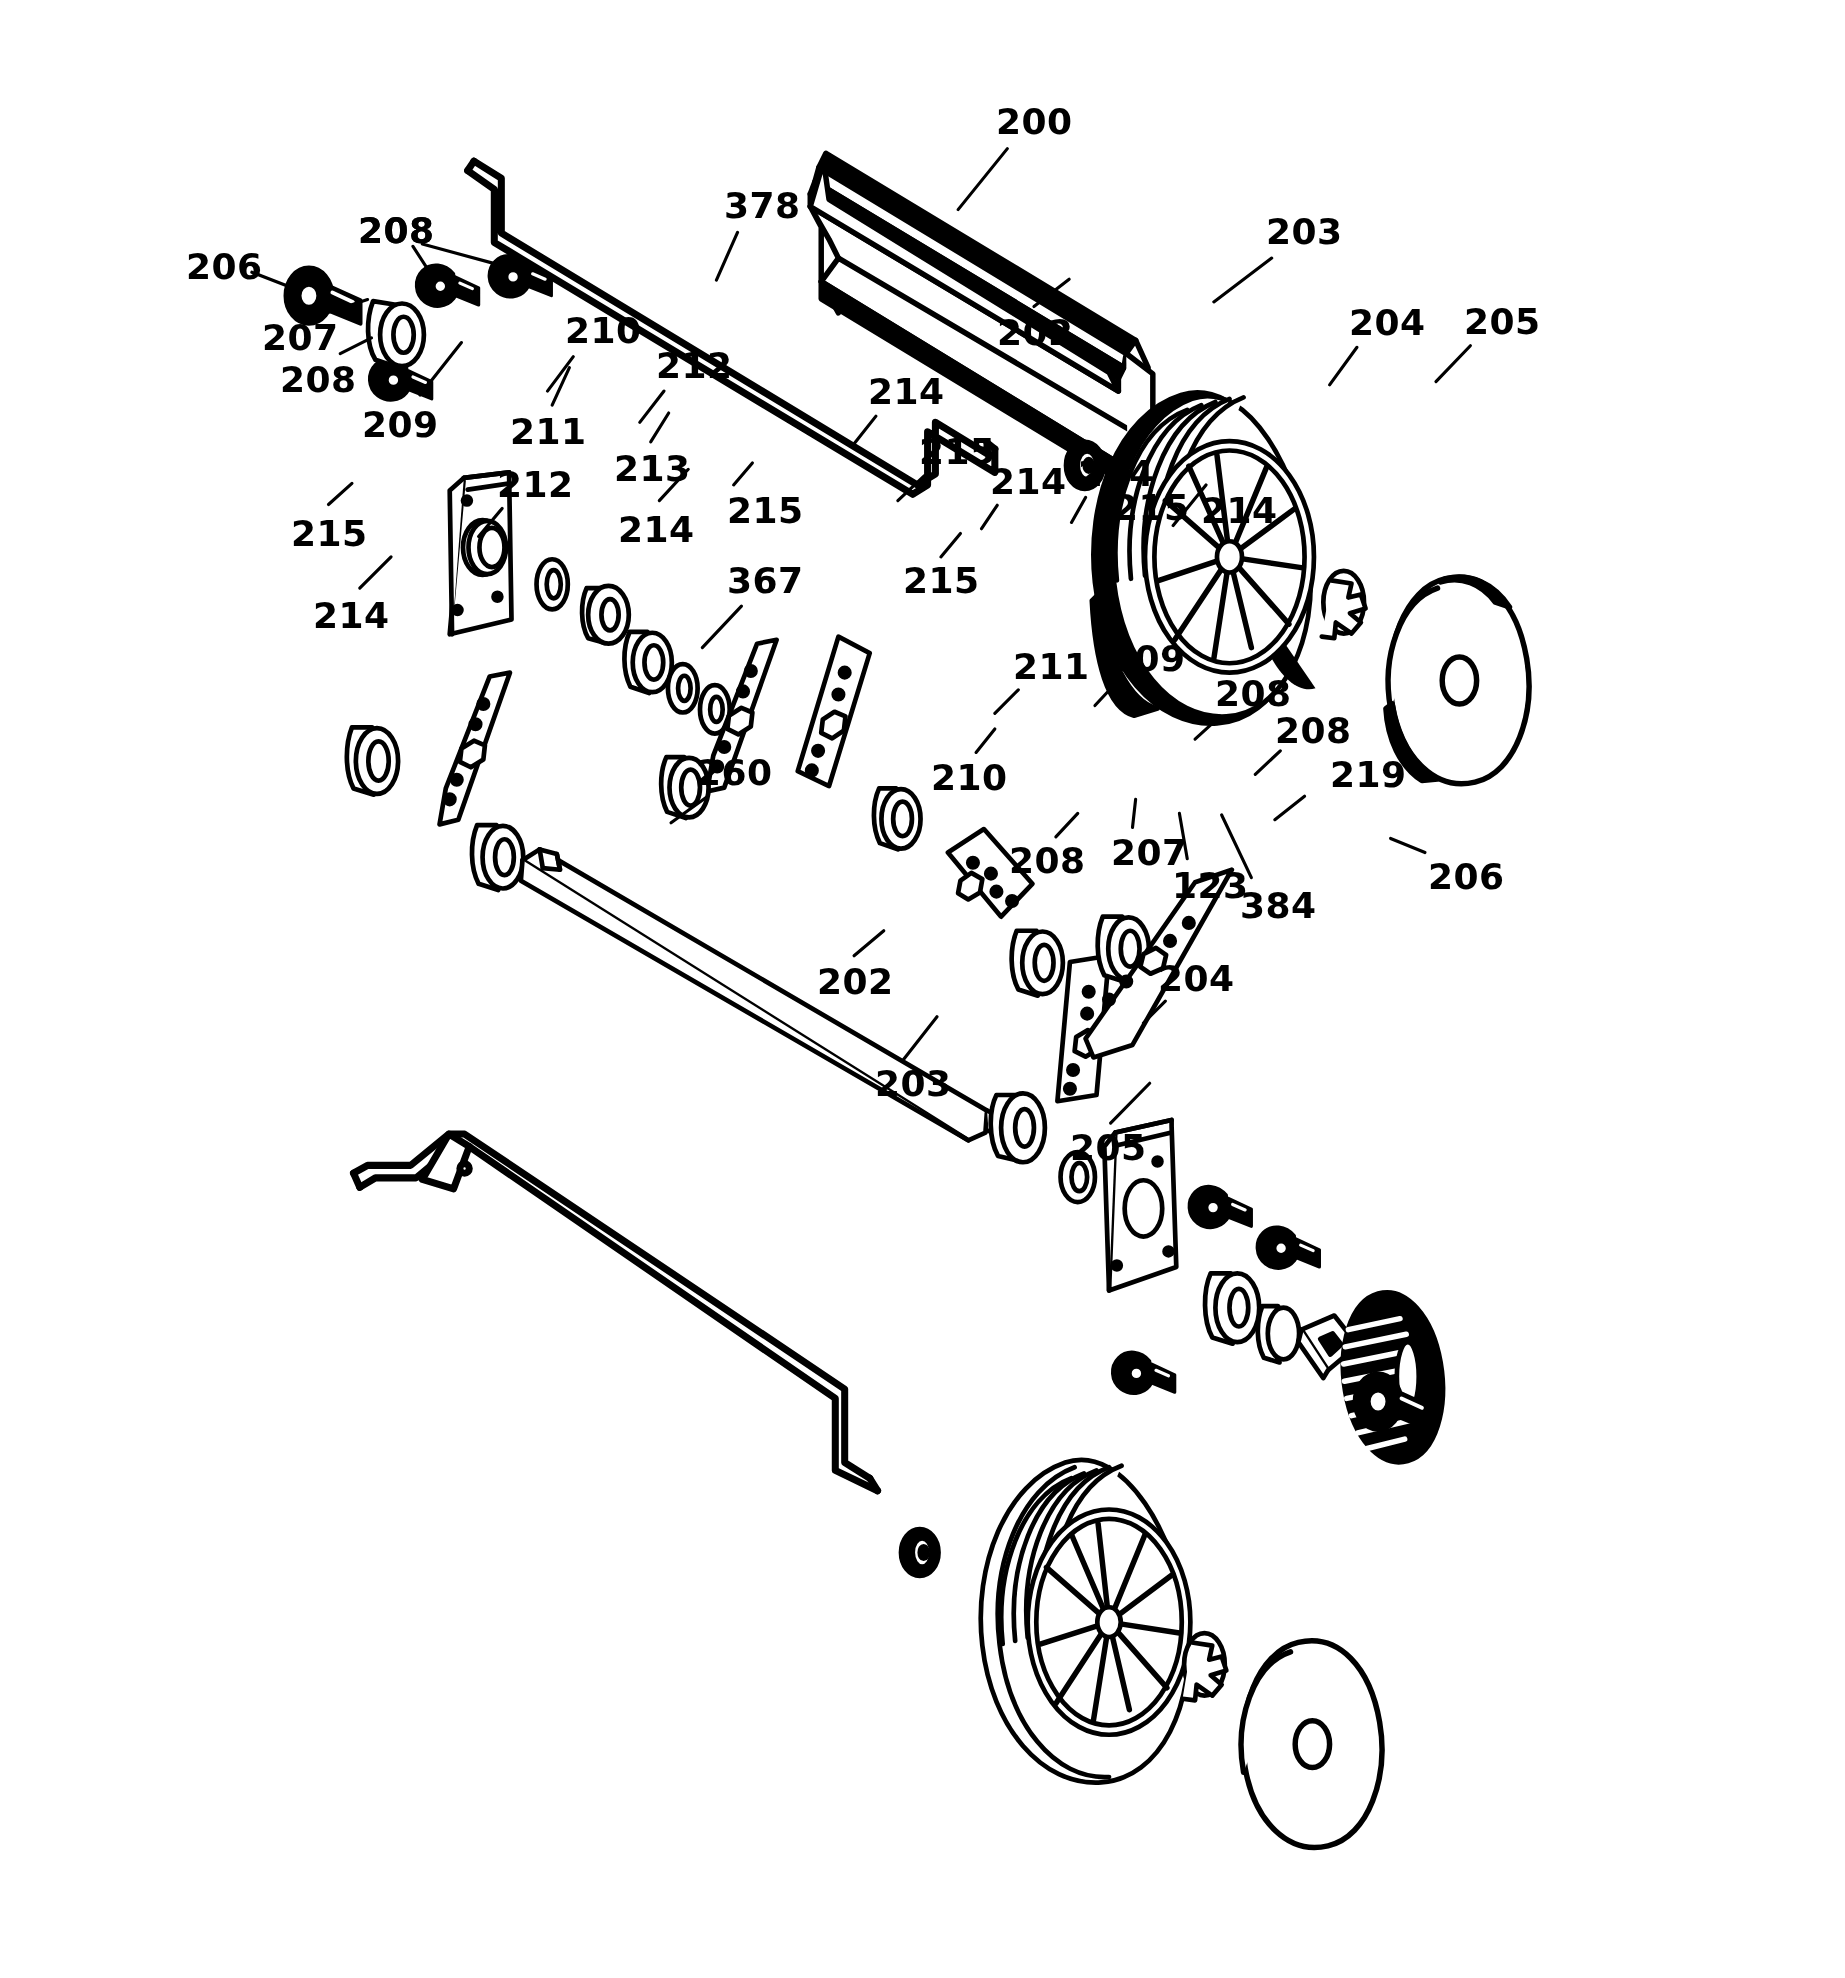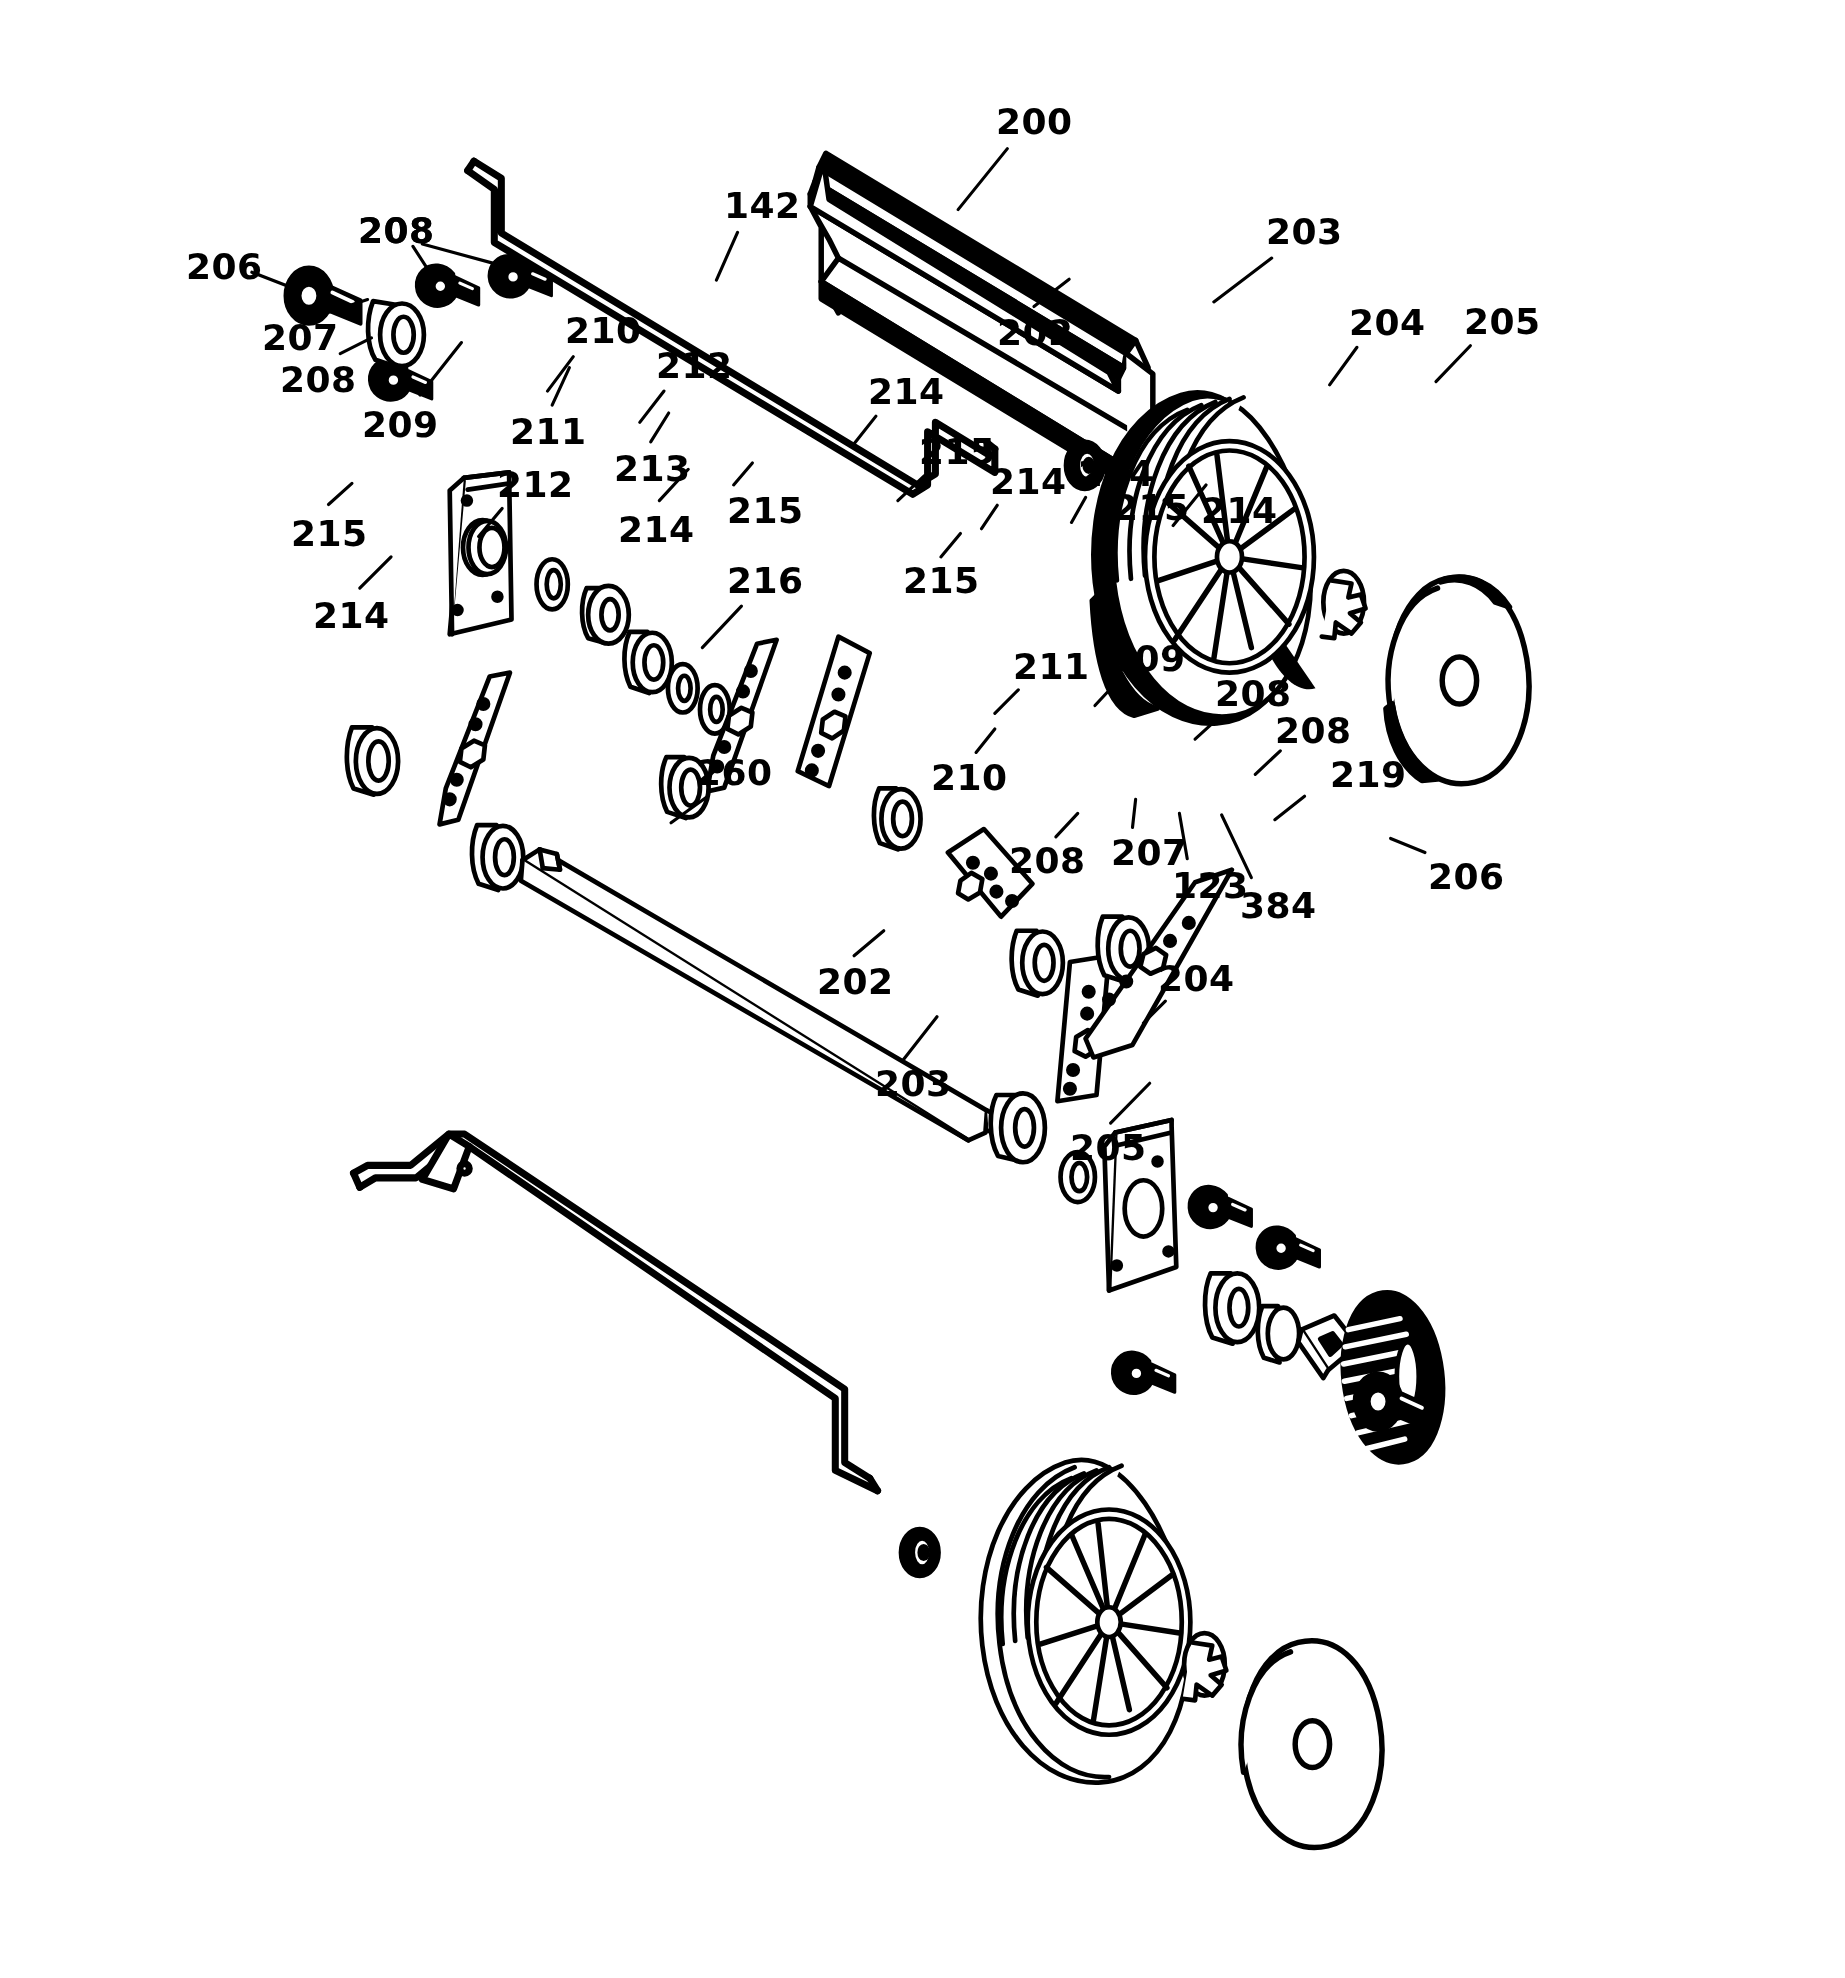--- a/index.html
+++ b/index.html
@@ -436,21 +436,21 @@
           <line x1="1092" y1="1222" x2="1130" y2="1190"></line>
           <line x1="1155" y1="1355" x2="1198" y2="1300"></line>
           <line x1="1490" y1="1280" x2="1462" y2="1308"></line>
           <line x1="1420" y1="1436" x2="1470" y2="1385"></line>
         </g>
     </g>
   </svg>
 
   <div id="labels">
       <div class="lbl" style="left: 996px; top: 104px;">200</div>
-      <div class="lbl" style="left: 724px; top: 188px;">142</div>
+      <div class="lbl" style="left: 724px; top: 188px;">378</div>
       <div class="lbl" style="left: 1266px; top: 214px;">203</div>
       <div class="lbl" style="left: 358px; top: 213px;">208</div>
       <div class="lbl" style="left: 358px; top: 213px;">208</div>
       <div class="lbl" style="left: 186px; top: 249px;">206</div>
       <div class="lbl" style="left: 997px; top: 315px;">202</div>
       <div class="lbl" style="left: 1349px; top: 305px;">204</div>
       <div class="lbl" style="left: 1464px; top: 304px;">205</div>
       <div class="lbl" style="left: 262px; top: 320px;">207</div>
       <div class="lbl" style="left: 565px; top: 313px;">210</div>
       <div class="lbl" style="left: 280px; top: 362px;">208</div>
@@ -461,21 +461,21 @@
       <div class="lbl" style="left: 606px; top: 451px; margin-left: 8px;">213</div>
       <div class="lbl" style="left: 919px; top: 434px;">215</div>
       <div class="lbl" style="left: 990px; top: 464px;">214</div>
       <div class="lbl" style="left: 1078px; top: 456px;">214</div>
       <div class="lbl" style="left: 497px; top: 467px;">212</div>
       <div class="lbl" style="left: 727px; top: 493px;">215</div>
       <div class="lbl" style="left: 1113px; top: 490px;">215</div>
       <div class="lbl" style="left: 1201px; top: 493px;">214</div>
       <div class="lbl" style="left: 291px; top: 516px;">215</div>
       <div class="lbl" style="left: 618px; top: 512px;">214</div>
-      <div class="lbl" style="left: 727px; top: 563px;">216</div>
+      <div class="lbl" style="left: 727px; top: 563px;">367</div>
       <div class="lbl" style="left: 903px; top: 563px;">215</div>
       <div class="lbl" style="left: 313px; top: 598px;">214</div>
       <div class="lbl" style="left: 1013px; top: 649px;">211</div>
       <div class="lbl" style="left: 1109px; top: 641px;">209</div>
       <div class="lbl" style="left: 1215px; top: 676px;">208</div>
       <div class="lbl" style="left: 1275px; top: 713px;">208</div>
       <div class="lbl" style="left: 1330px; top: 757px;">219</div>
       <div class="lbl" style="left: 931px; top: 760px;">210</div>
       <div class="lbl" style="left: 1009px; top: 843px;">208</div>
       <div class="lbl" style="left: 1111px; top: 835px;">207</div>

